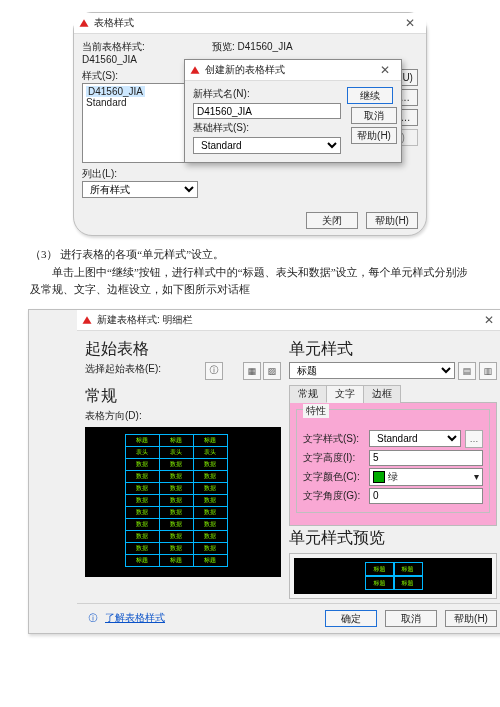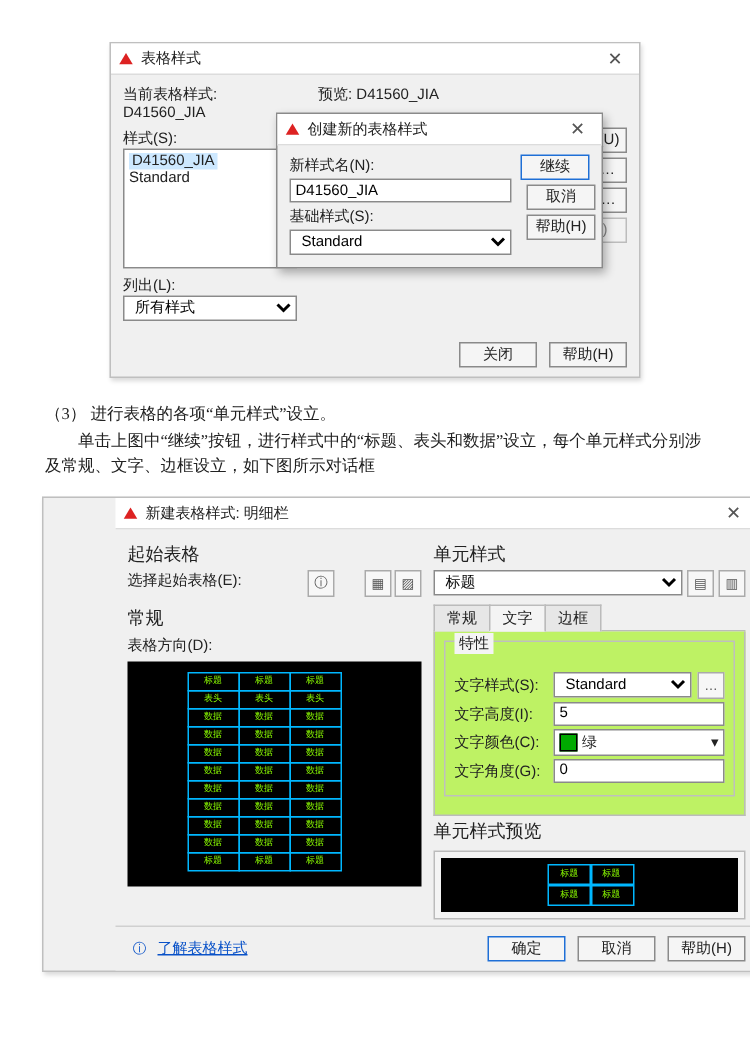--- a/index.html
+++ b/index.html
@@ -71,21 +71,21 @@
     padding:2px 3px;
     box-sizing:border-box;
   }
   .hl{background:#cde8ff;display:inline-block;padding:0 2px;}
   .preview{
     background:#000;
     position:relative;
     box-sizing:border-box;
   }
   
-  .d1{width:352px;margin:16px auto;}
+  .d1{width:352px;margin:0 auto;border-radius:19px;}
   .d1 .row1{display:flex;gap:14px;margin-bottom:4px;}
   .d1 .col-left{width:116px;}
   .d1 .col-mid {flex:1;}
   .d1 .col-right{width:64px;display:flex;flex-direction:column;gap:3px;}
   .d1 .row2{display:flex;gap:14px;}
   .d1 .preview{height:72px;}
   .d1 .footer{display:flex;justify-content:flex-end;padding:6px 8px;gap:4px;}
   
   .d1-new{
     position:absolute;
@@ -119,36 +119,36 @@
     font-family:"SimSun",serif;
     font-size:11px;
     line-height:1.6;
     margin:10px 2px 10px 2px;
   }
   
   .d2{width:428px;margin:0 auto;padding-left:48px;}
   .d2 .content{display:flex;gap:8px;padding:6px 8px 4px 8px;}
   .d2 .left{width:196px;}
   .d2 .right{flex:1;}
-  .d2 .lbl{font-size:12px;margin:2px 0;}
+  .d2 .lbl{font-size:16px;margin:2px 0;}
   .d2 .icongrp{display:inline-flex;gap:2px;vertical-align:middle;}
   .ibtn{
     width:16px;height:16px;border:1px solid #aaa;background:#f7f7f7;
     display:flex;align-items:center;justify-content:center;
     font-size:9px;color:#555;
   }
   .d2 .preview{height:150px;margin-top:4px;position:relative;}
   .tabs{display:flex;border-bottom:1px solid #bbb;margin-top:4px;}
   .tab{
     border:1px solid #bbb;border-bottom:none;
     padding:1px 8px;font-size:10px;background:#e7e7e7;margin-right:-1px;
     position:relative;top:1px;
   }
   .tab.active{background:#f4f4f4;border-bottom:1px solid #f4f4f4;}
-  .panel{border:1px solid #bbb;border-top:none;background:#bef264;padding:6px;}
+  .panel{border:1px solid #bbb;border-top:none;background:#f9a8d4;padding:6px;}
   .fieldset{border:1px solid #bfbfbf;padding:4px 6px 6px 6px;margin-bottom:6px;}
   .fieldset .legend{font-size:10px;position:relative;top:-10px;background:#f4f4f4;padding:0 3px;display:inline-block;}
   .formrow{display:flex;align-items:center;margin:2px 0;gap:4px;}
   .formrow .k{width:62px;font-size:10px;}
   .formrow .v{flex:1;}
   .color-chip{width:10px;height:10px;background:#0a0;display:inline-block;border:1px solid #000;margin-right:3px;vertical-align:middle;}
   .unit-prev{border:1px solid #bbb;background:#f4f4f4;padding:4px;margin-top:4px;}
   .unit-prev .pv{background:#000;height:36px;display:flex;align-items:center;justify-content:center;gap:0;}
   .unit-prev .pv .c{width:28px;height:12px;border:1px solid #00b7ff;margin:0 -0.5px;font-size:6px;color:#8cff00;text-align:center;line-height:12px;}
   .link{color:#0a52c8;text-decoration:underline;font-size:10px;}

